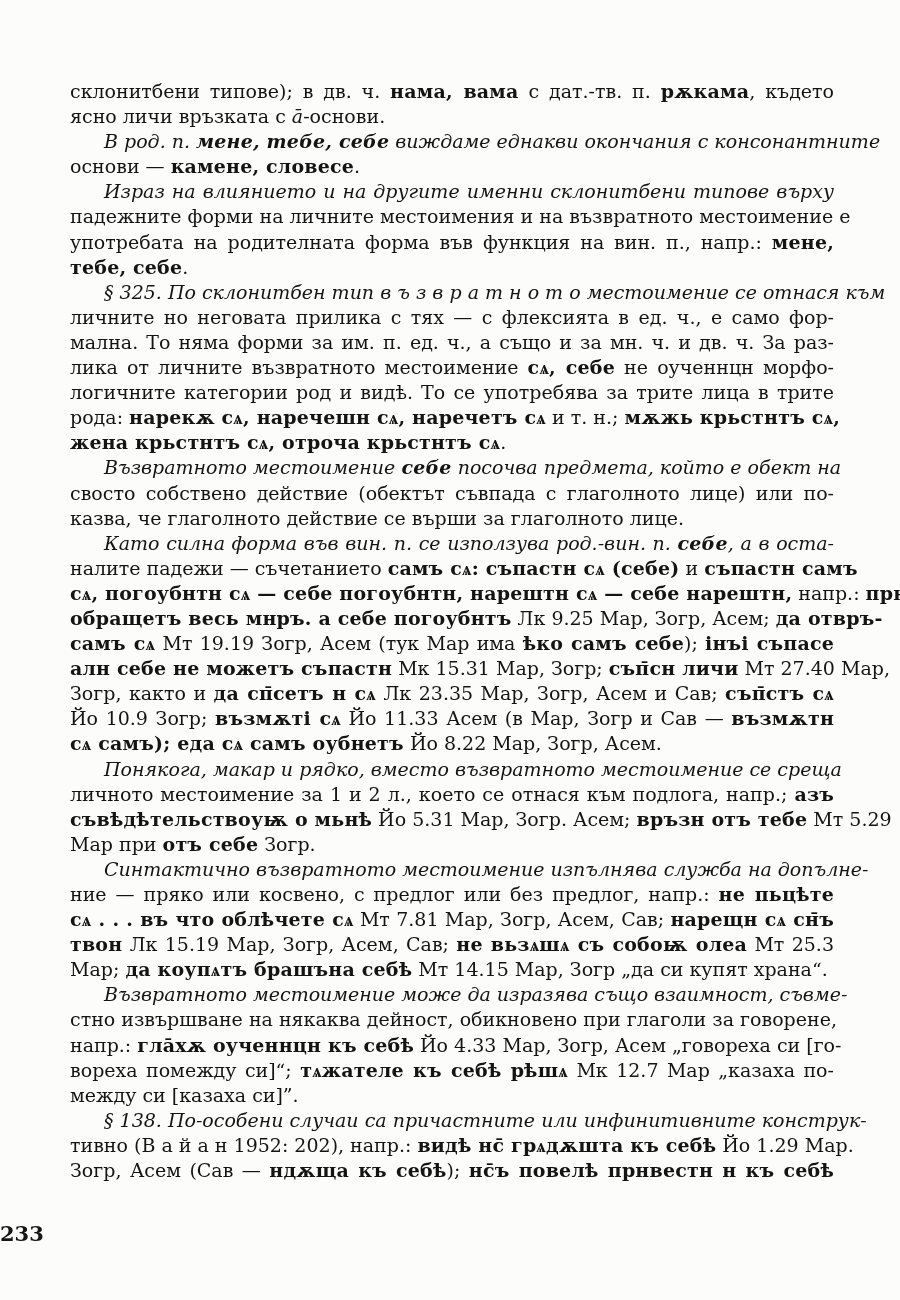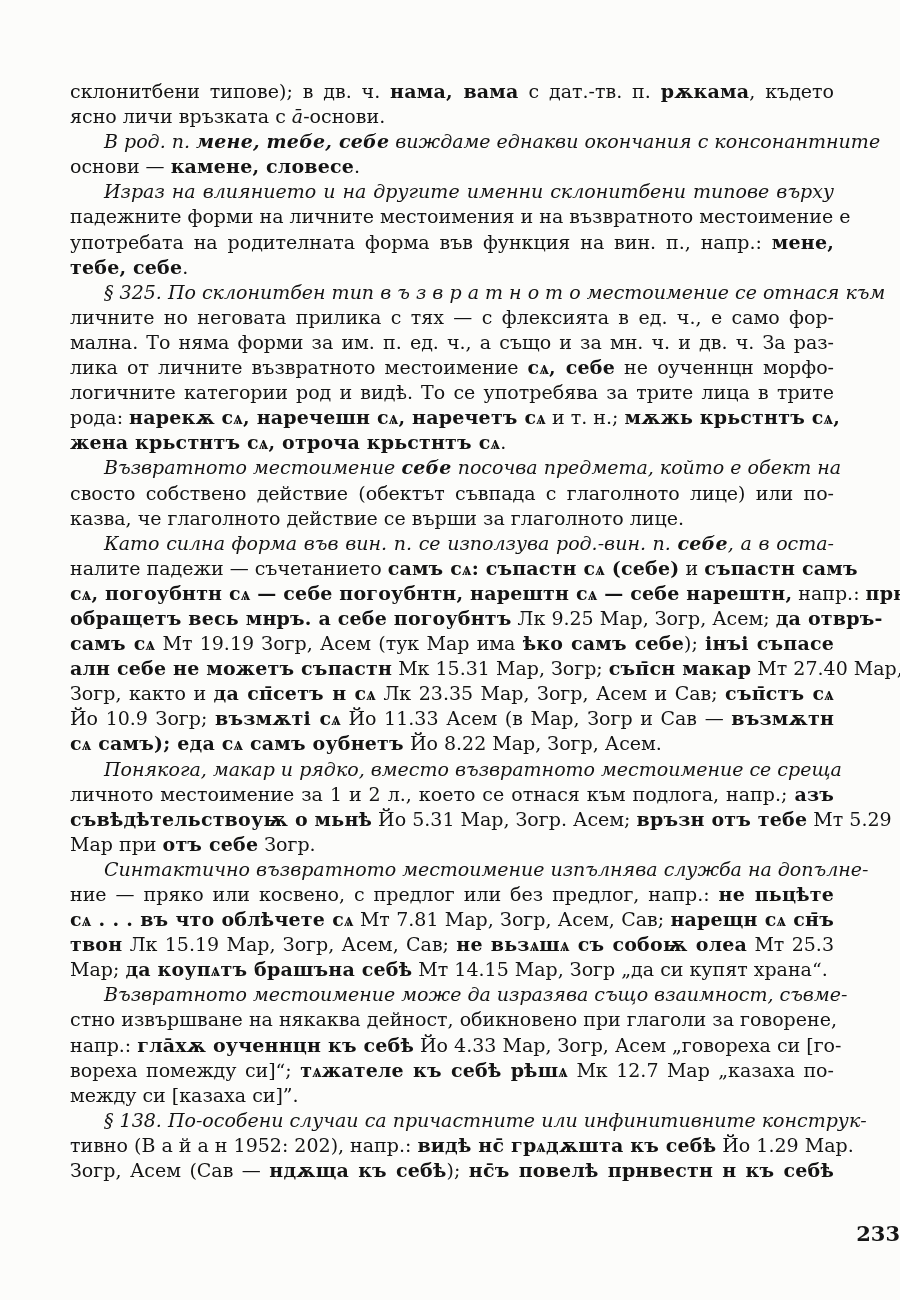--- a/index.html
+++ b/index.html
@@ -41,21 +41,21 @@
     font-weight:bold;
     letter-spacing:0.2px;
   }
   .s-i{
     font-style:italic;
   }
   .page-number{
     position:absolute;
     top:1221px;left:0;
     width:900px;
-    text-align:right;
+    text-align:left;
     font-size:21px;
     font-weight:bold;
     color:#161616;
   }
 </style>
 </head>
 <body>
 
 <div class="page">
   <div class="text-block">
@@ -75,21 +75,21 @@
       <div class="line"><span class="s-n">рода: </span><span class="s-o">нарекѫ сѧ, наречешн сѧ, наречетъ сѧ</span><span class="s-n"> и т. н.; </span><span class="s-o">мѫжь крьстнтъ сѧ,</span></div>
       <div class="line end"><span class="s-o">жена крьстнтъ сѧ, отроча крьстнтъ сѧ</span><span class="s-n">.</span></div>
       <div class="line indent"><span class="s-n">Възвратното местоимение </span><span class="s-o">себе</span><span class="s-n"> посочва предмета, който е обект на</span></div>
       <div class="line"><span class="s-n">свосто собствено действие (обектът съвпада с глаголното лице) или по-</span></div>
       <div class="line end"><span class="s-n">казва, че глаголното действие се върши за глаголното лице.</span></div>
       <div class="line indent"><span class="s-n">Като силна форма във вин. п. се използува род.-вин. п. </span><span class="s-o">себе</span><span class="s-n">, а в оста-</span></div>
       <div class="line"><span class="s-n">налите падежи — съчетанието </span><span class="s-o">самъ сѧ: съпастн сѧ (себе)</span><span class="s-n"> и </span><span class="s-o">съпастн самъ</span></div>
       <div class="line"><span class="s-o">сѧ, погоубнтн сѧ — себе погоубнтн, нарештн сѧ — себе нарештн,</span><span class="s-n"> напр.: </span><span class="s-o">прн-</span></div>
       <div class="line"><span class="s-o">обращетъ весь мнръ. а себе погоубнтъ</span><span class="s-n"> Лк 9.25 Мар, Зогр, Асем; </span><span class="s-o">да отвръ-</span></div>
       <div class="line"><span class="s-o">самъ сѧ</span><span class="s-n"> Мт 19.19 Зогр, Асем (тук Мар има </span><span class="s-o">ѣко самъ себе</span><span class="s-n">); </span><span class="s-o">інъі съпасе</span></div>
-      <div class="line"><span class="s-o">алн себе не можетъ съпастн</span><span class="s-n"> Мк 15.31 Мар, Зогр; </span><span class="s-o">съп̄сн макар</span><span class="s-n"> Мт 27.40 Мар,</span></div>
+      <div class="line"><span class="s-o">алн себе не можетъ съпастн</span><span class="s-n"> Мк 15.31 Мар, Зогр; </span><span class="s-o">съп̄сн личи</span><span class="s-n"> Мт 27.40 Мар,</span></div>
       <div class="line"><span class="s-n">Зогр, както и </span><span class="s-o">да сп̄сетъ н сѧ</span><span class="s-n"> Лк 23.35 Мар, Зогр, Асем и Сав; </span><span class="s-o">съп̄стъ сѧ</span></div>
       <div class="line"><span class="s-n">Йо 10.9 Зогр; </span><span class="s-o">възмѫті сѧ</span><span class="s-n"> Йо 11.33 Асем (в Мар, Зогр и Сав — </span><span class="s-o">възмѫтн</span></div>
       <div class="line end"><span class="s-o">сѧ самъ); еда сѧ самъ оубнетъ</span><span class="s-n"> Йо 8.22 Мар, Зогр, Асем.</span></div>
       <div class="line indent"><span class="s-n">Понякога, макар и рядко, вместо възвратното местоимение се среща</span></div>
       <div class="line"><span class="s-n">личното местоимение за 1 и 2 л., което се отнася към подлога, напр.; </span><span class="s-o">азъ</span></div>
       <div class="line"><span class="s-o">съвѣдѣтельствоуѭ о мьнѣ</span><span class="s-n"> Йо 5.31 Мар, Зогр. Асем; </span><span class="s-o">връзн отъ тебе</span><span class="s-n"> Мт 5.29</span></div>
       <div class="line end"><span class="s-n">Мар при </span><span class="s-o">отъ себе</span><span class="s-n"> Зогр.</span></div>
       <div class="line indent"><span class="s-n">Синтактично възвратното местоимение изпълнява служба на допълне-</span></div>
       <div class="line"><span class="s-n">ние — пряко или косвено, с предлог или без предлог, напр.: </span><span class="s-o">не пьцѣте</span></div>
       <div class="line"><span class="s-o">сѧ . . . въ что облѣчете сѧ</span><span class="s-n"> Мт 7.81 Мар, Зогр, Асем, Сав; </span><span class="s-o">нарещн сѧ сн̄ъ</span></div>

